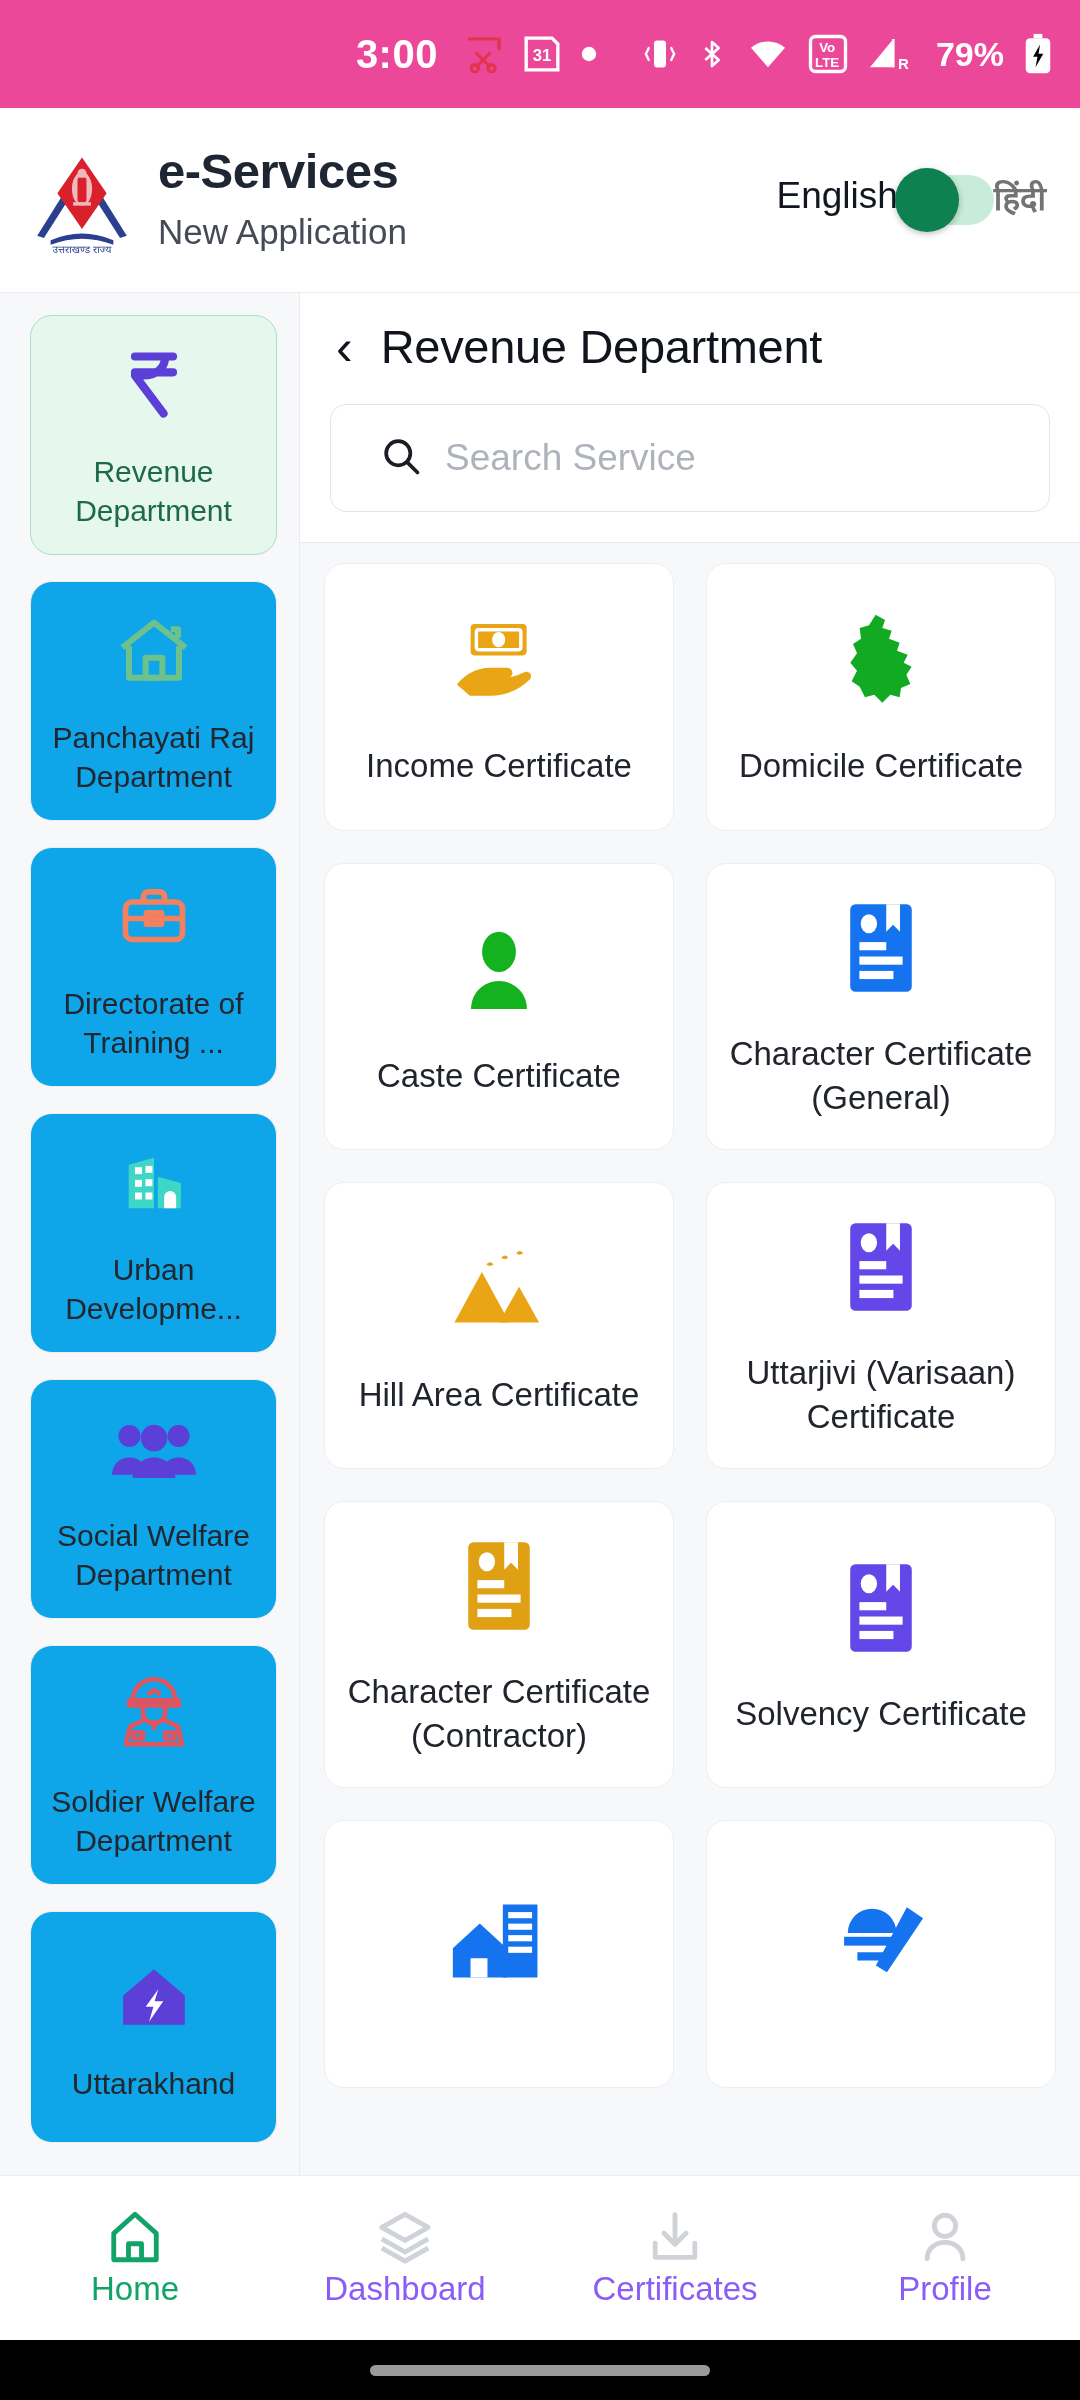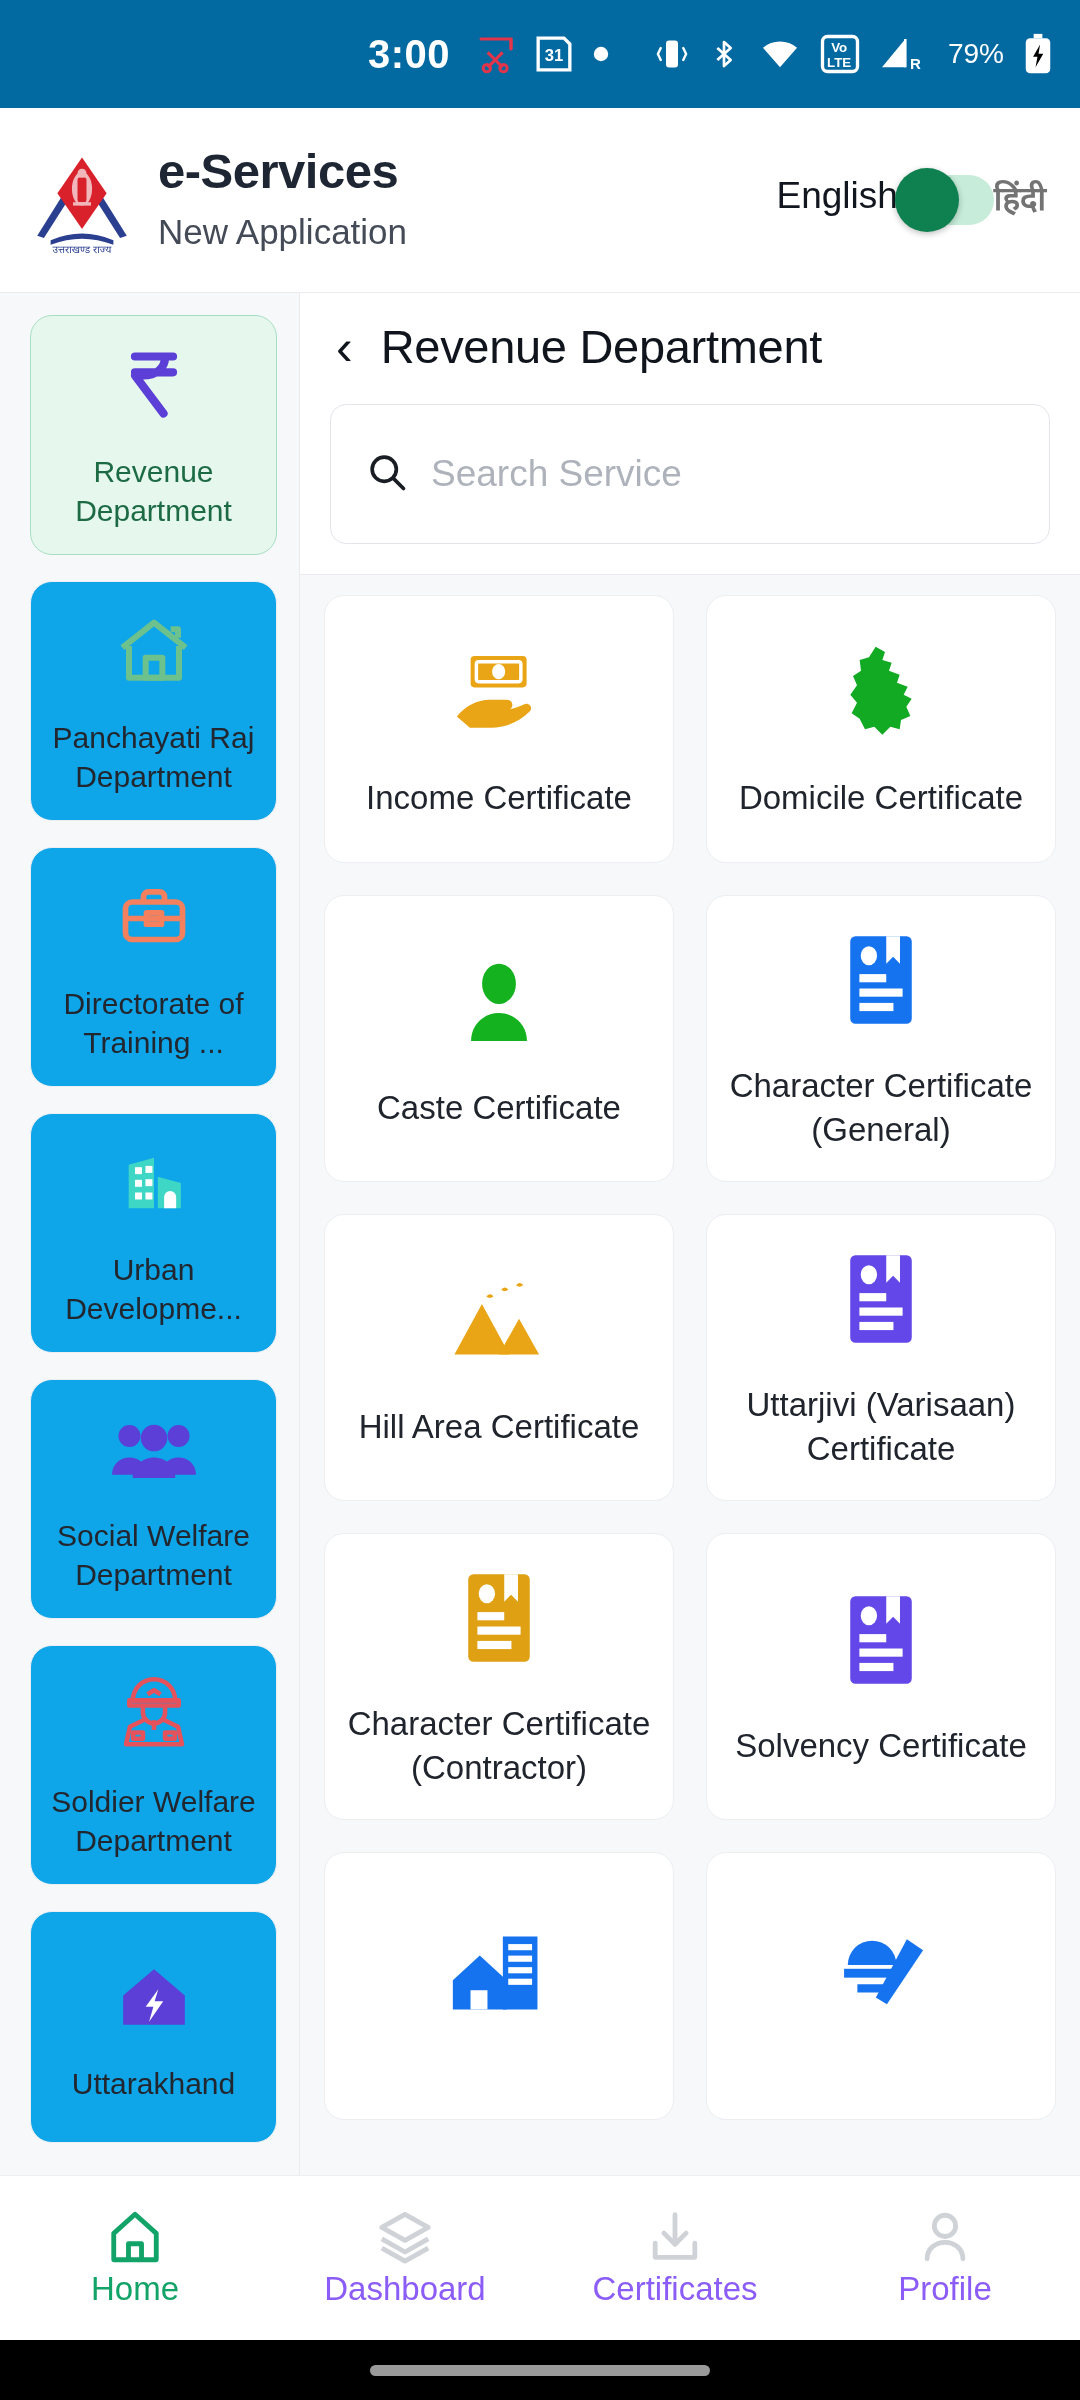--- a/index.html
+++ b/index.html
@@ -6,27 +6,27 @@
   html, body {
     width: 1080px; height: 2400px;
     font-family: "Liberation Sans", sans-serif;
     background: #ffffff;
     overflow: hidden;
   }
   #screen { position: relative; width: 1080px; height: 2400px; display: flex; flex-direction: column; }
 
   
   .statusbar {
-    height: 108px; background: #0369a1; color: #fff;
+    height: 108px; background: #ec4899; color: #fff;
     display: flex; align-items: center; justify-content: flex-end;
     padding: 0 26px 0 0; gap: 18px; flex: 0 0 auto;
   }
   .sb-time { font-size: 40px; font-weight: 600; letter-spacing: .5px; margin-right: 8px; }
   .sb-icon { display: flex; align-items: center; justify-content: center; }
-  .sb-pct { font-size: 28px; font-weight: 400; margin-left: 4px; }
+  .sb-pct { font-size: 34px; font-weight: 700; margin-left: 4px; }
 
   
   .appheader {
     background: #fff; height: 185px; flex: 0 0 auto;
     display: flex; align-items: center; padding: 0 34px 0 26px;
     border-bottom: 1px solid #ececf0;
   }
   .brand { display: flex; align-items: center; gap: 20px; }
   .logo { width: 112px; height: 112px; flex: 0 0 auto; }
   .brand-txt { display: flex; flex-direction: column; justify-content: flex-start; }
@@ -69,21 +69,21 @@
   .dept.active .dept-lbl { color: #1d6b45; }
 
   
   .main { flex: 1 1 auto; display: flex; flex-direction: column; min-width: 0; background: #f7f8fa; }
   .main-head { background: #fff; padding: 26px 30px 30px; border-bottom: 1px solid #ececf0; flex: 0 0 auto; }
   .crumb { display: flex; align-items: center; gap: 22px; margin-bottom: 30px; }
   .back { font-size: 50px; line-height: 1; color: #10141c; padding: 0 6px; }
   .page-title { font-size: 47px; font-weight: 500; color: #10141c; letter-spacing: -.3px; }
   .search {
     border: 1px solid #e3e5ea; border-radius: 16px; background: #fff;
-    height: 140px; display: flex; align-items: center; gap: 22px; padding: 0 34px;
+    height: 108px; display: flex; align-items: center; gap: 22px; padding: 0 48px;
   }
   .search-ph { font-size: 37px; color: #aeb2ba; }
 
   .grid-wrap { flex: 1 1 auto; overflow: hidden; padding: 20px 24px 0 24px; }
   .grid { display: grid; grid-template-columns: 1fr 1fr; gap: 32px; }
   .card {
     background: #fff; border: 1px solid #eceef2; border-radius: 20px;
     display: flex; flex-direction: column; align-items: center;
     padding: 34px 18px 30px; gap: 34px; min-height: 268px; justify-content: center;
   }

